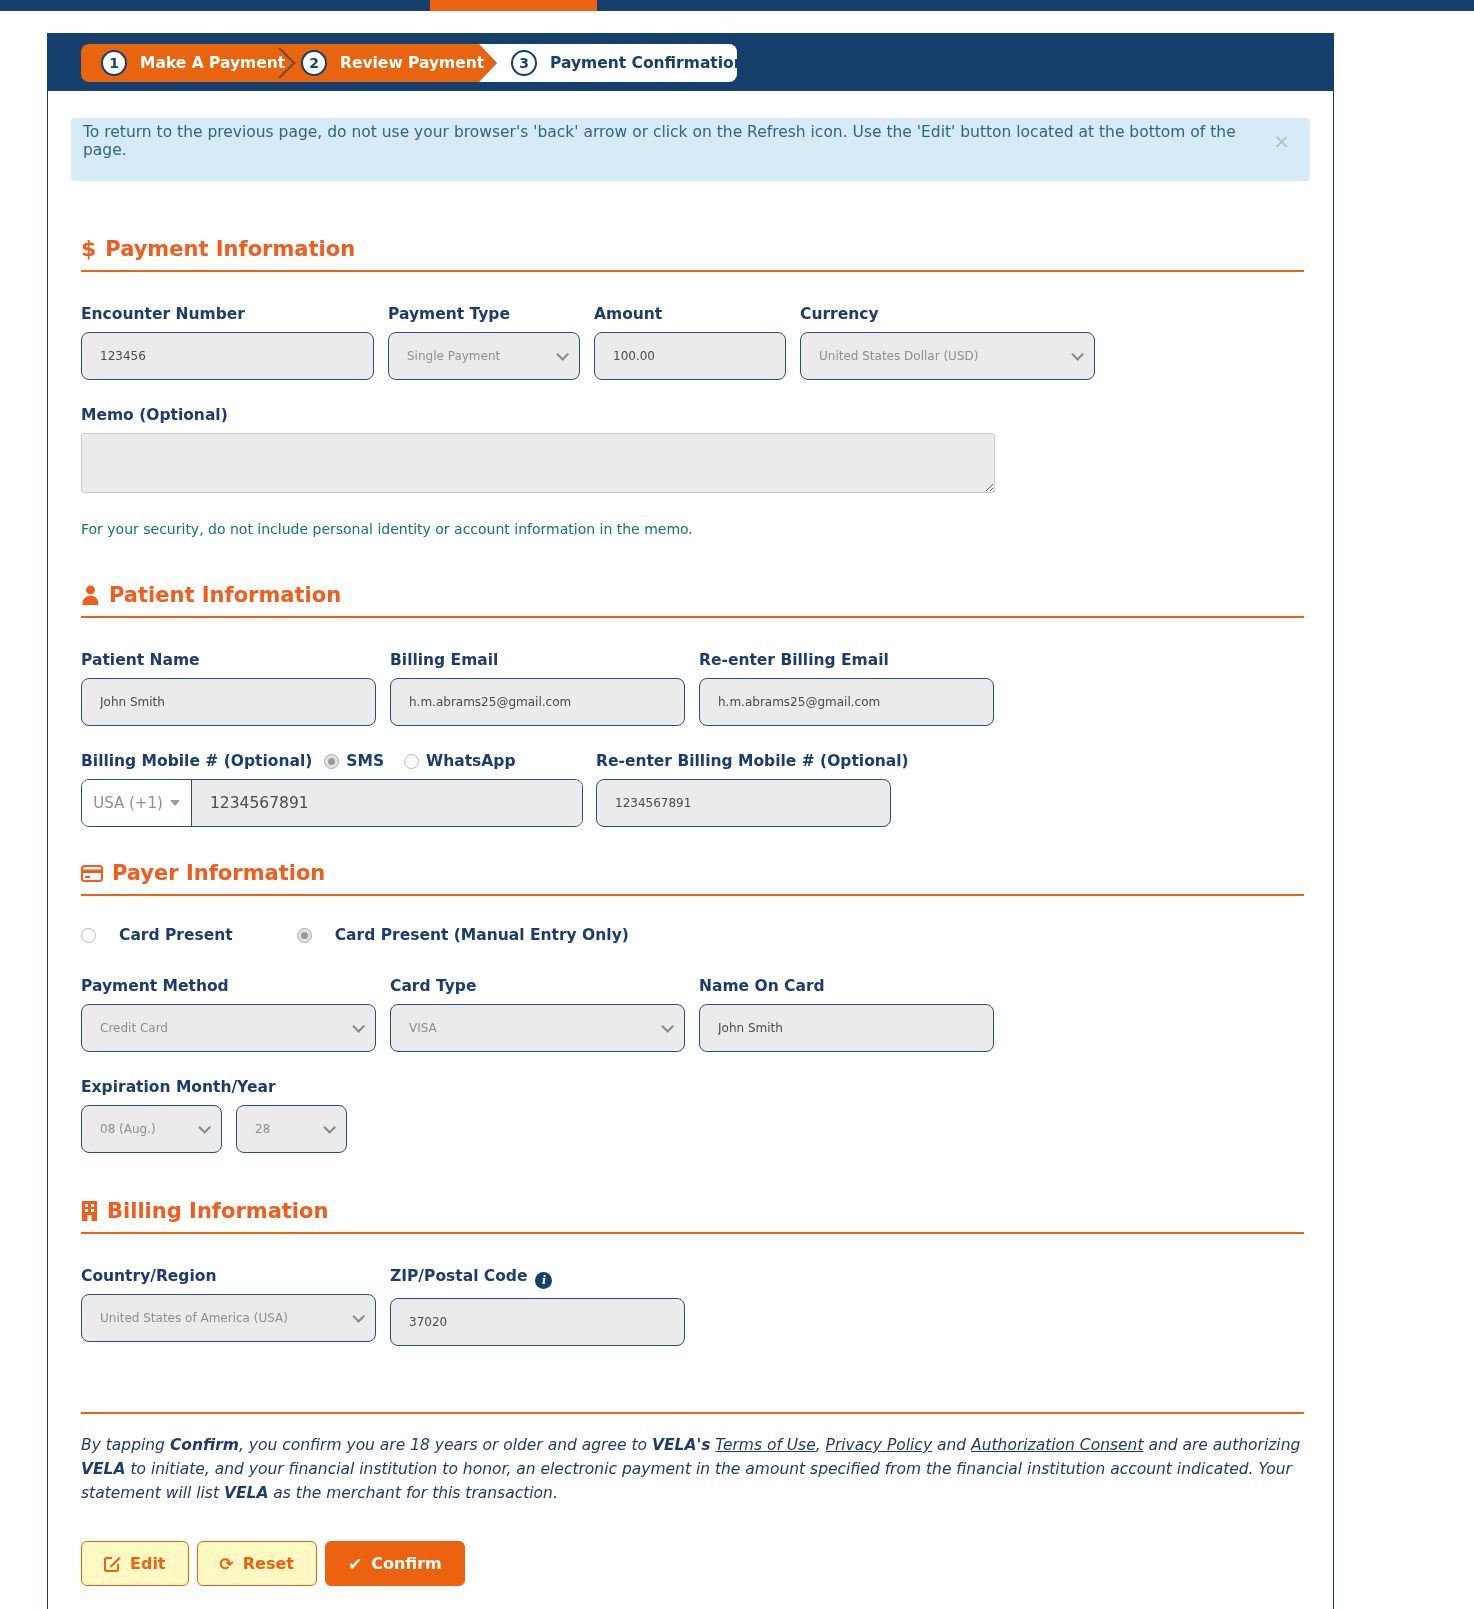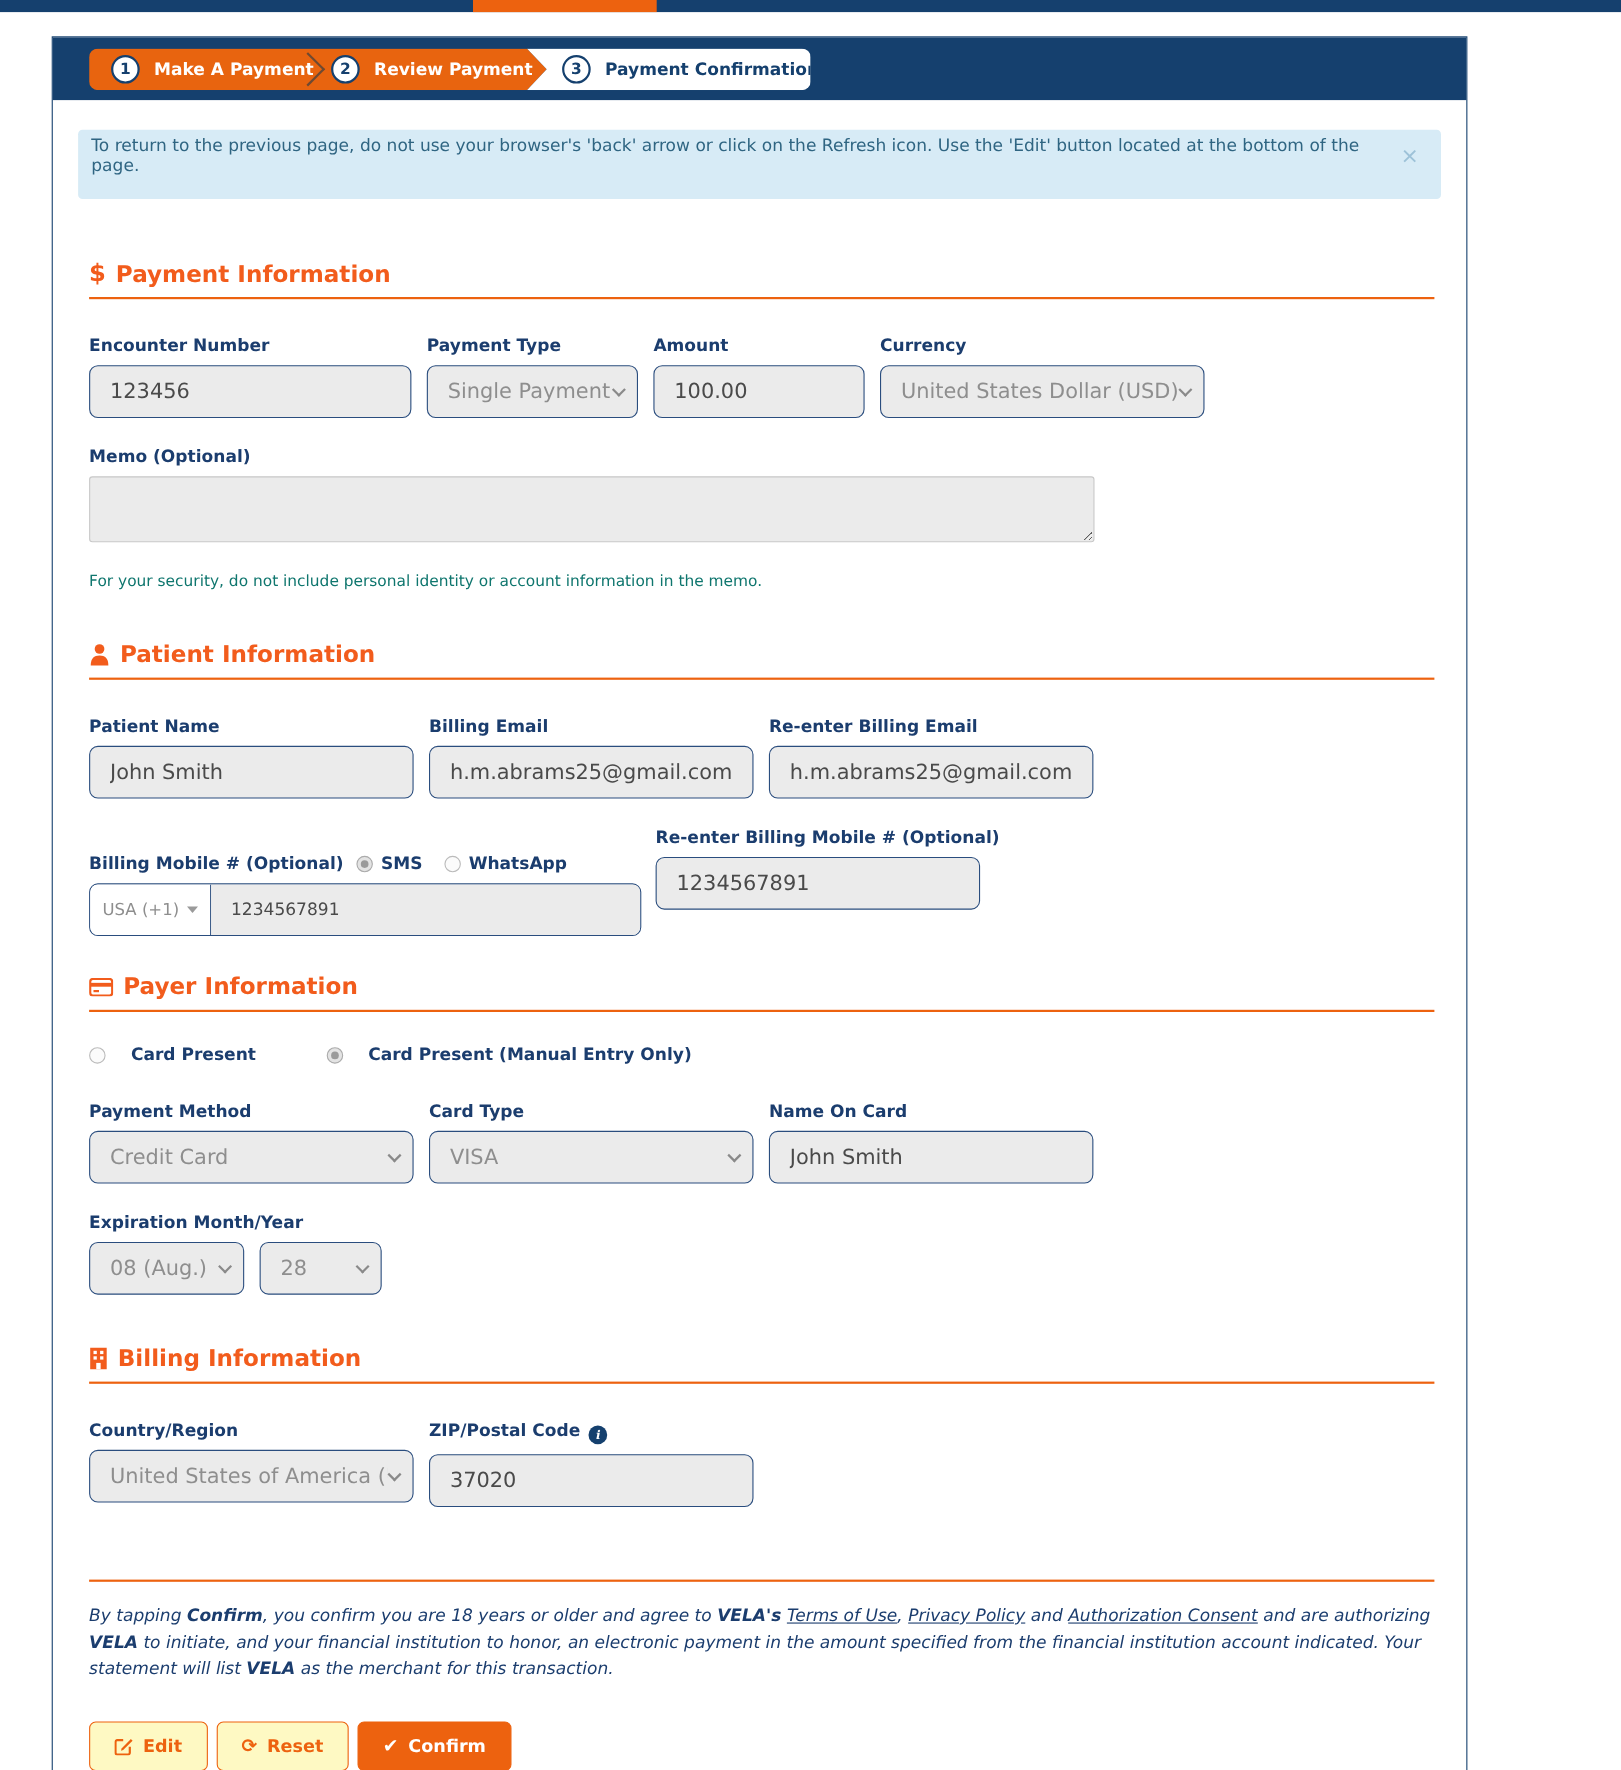--- a/index.html
+++ b/index.html
@@ -78,21 +78,21 @@
   .row { display:flex; gap:14px; margin-top:33px; }
   .row2 { margin-top:26px; }
   .field { display:flex; flex-direction:column; }
   .field-label { color:#1B3D6E; font-weight:bold; font-size:15.5px; margin-bottom:9px; white-space:nowrap; }
   .w-293{width:293px}.w-295{width:295px}.w-192{width:192px}.w-141{width:141px}.w-133{width:111px}
 
   .control {
     height:48px; background:#EBEBEB; border:1px solid #2A4D7E; border-radius:8px;
     display:flex; align-items:center; padding:0 14px 0 18px; position:relative;
   }
-  .control-text { font-size:19px; color:#4A4A4A; flex:1; overflow:hidden; white-space:nowrap; }
+  .control-text { font-size:12px; color:#4A4A4A; flex:1; overflow:hidden; white-space:nowrap; }
   .control-text.muted { color:#8E8E8E; }
   .caret {
     width:9px; height:9px; border-right:2px solid #8A8A8A; border-bottom:2px solid #8A8A8A;
     transform:rotate(45deg) translateY(-3px); flex:none;
   }
   textarea.memo {
     width:914px; height:60px; background:#EBEBEB; border:1px solid #C8C8C8; border-radius:3px;
     resize:both; font-family:inherit; font-size:15px; padding:8px 10px; color:#4A4A4A; outline:none;
   }
   .memo-block { margin-top:25px; }
@@ -115,21 +115,21 @@
   .inline-radios { display:flex; align-items:center; gap:7px; margin-left:12px; }
   .radio {
     width:15px; height:15px; border-radius:50%; background:#FBFBFB; border:1px solid #BBBBBB;
     display:inline-flex; align-items:center; justify-content:center; flex:none; cursor:pointer;
   }
   .radio.checked { background:#E3E3E3; border-color:#ABABAB; }
   .radio.checked::after { content:""; width:7px; height:7px; border-radius:50%; background:#9A9A9A; }
   .radio-lab { color:#1B3D6E; font-weight:bold; font-size:15.5px; }
   .radios-row { display:flex; align-items:center; gap:23px; margin-top:30px; }
   .radios-row .gap { width:18px; }
-  .label-with-radios { display:flex; align-items:center; margin-bottom:9px;margin-top:24px; }
+  .label-with-radios { display:flex; align-items:center; margin-bottom:9px; }
   .label-with-radios .field-label { margin-bottom:0; }
 
   
   .info-icon {
     width:17px; height:17px; border-radius:50%; background:#15406E; color:#fff;
     font-size:11px; font-weight:bold; font-style:italic; display:inline-flex;
     align-items:center; justify-content:center; margin-left:8px; vertical-align:-3px;
     font-family:"DejaVu Serif",serif; cursor:pointer;
   }
 

